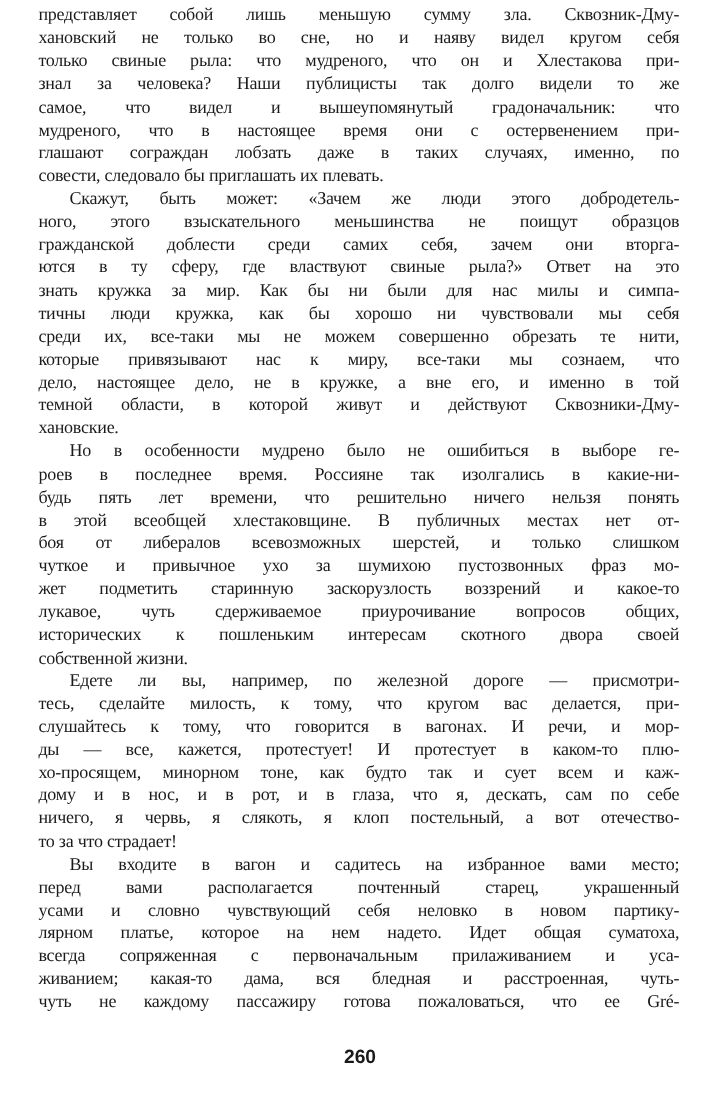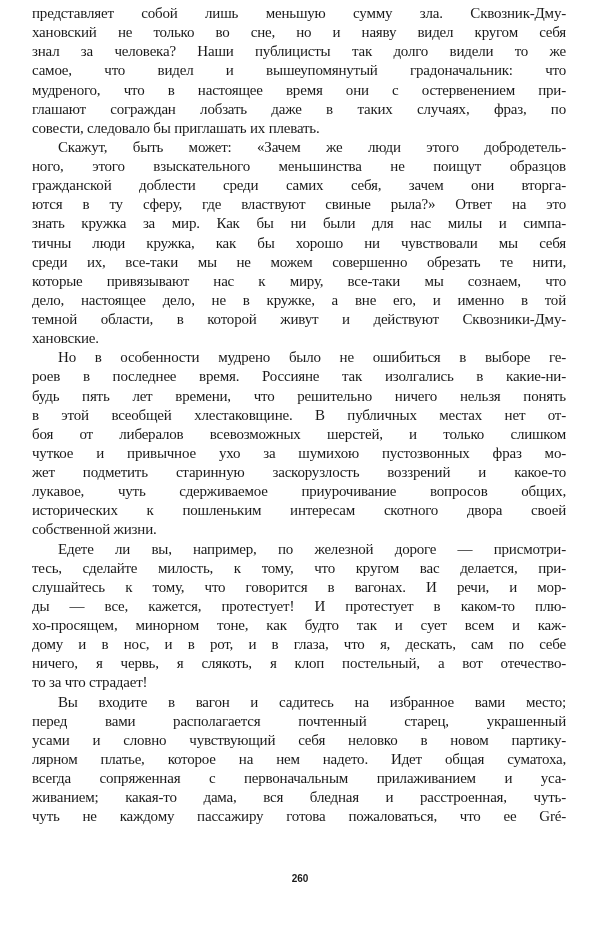--- a/index.html
+++ b/index.html
@@ -50,47 +50,50 @@
     .line.last .line-inner {
       text-align-last: left;
     }
     .page-number {
       position: absolute;
       left: 0;
       width: 600px;
       top: 873px;
       text-align: center;
       font-family: "Liberation Sans", "DejaVu Sans", sans-serif;
-      font-size: 10px;
+      font-size: 16px;
       font-weight: bold;
       color: #1a1a1a;
     }
   </style>
 </head>
 <body>
 
 <div class="page-body">
   <div class="paragraph">
       <div class="line">
         <span class="line-inner" style="display: block;">представляет собой лишь меньшую сумму зла. Сквозник-Дму-</span>
       </div>
       <div class="line">
         <span class="line-inner" style="display: block;">хановский не только во сне, но и наяву видел кругом себя</span>
       </div>
       <div class="line">
+        <span class="line-inner" style="display: block;">только свиные рыла: что мудреного, что он и Хлестакова при-</span>
+      </div>
+      <div class="line">
         <span class="line-inner" style="display: block;">знал за человека? Наши публицисты так долго видели то же</span>
       </div>
       <div class="line">
         <span class="line-inner" style="display: block;">самое, что видел и вышеупомянутый градоначальник: что</span>
       </div>
       <div class="line">
         <span class="line-inner" style="display: block;">мудреного, что в настоящее время они с остервенением при-</span>
       </div>
       <div class="line">
-        <span class="line-inner" style="display: block;">глашают сограждан лобзать даже в таких случаях, фраз, по</span>
+        <span class="line-inner" style="display: block;">глашают сограждан лобзать даже в таких случаях, именно, по</span>
       </div>
       <div class="line last">
         <span class="line-inner" style="display: block;">совести, следовало бы приглашать их плевать.</span>
       </div>
     </div>
   <div class="paragraph">
       <div class="line indent">
         <span class="line-inner" style="display: block;">Скажут, быть может: «Зачем же люди этого добродетель-</span>
       </div>
       <div class="line">

